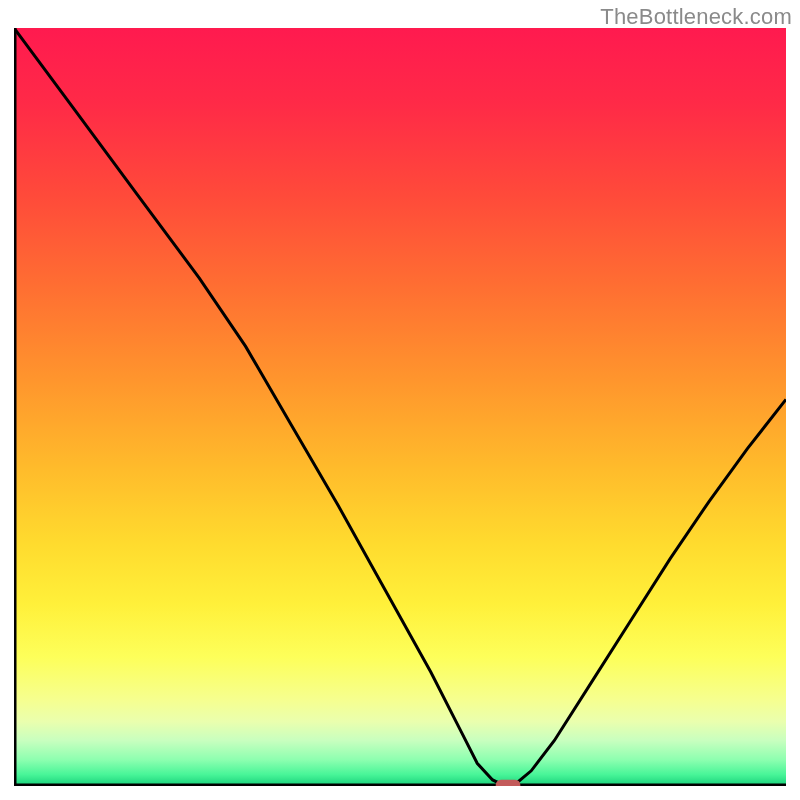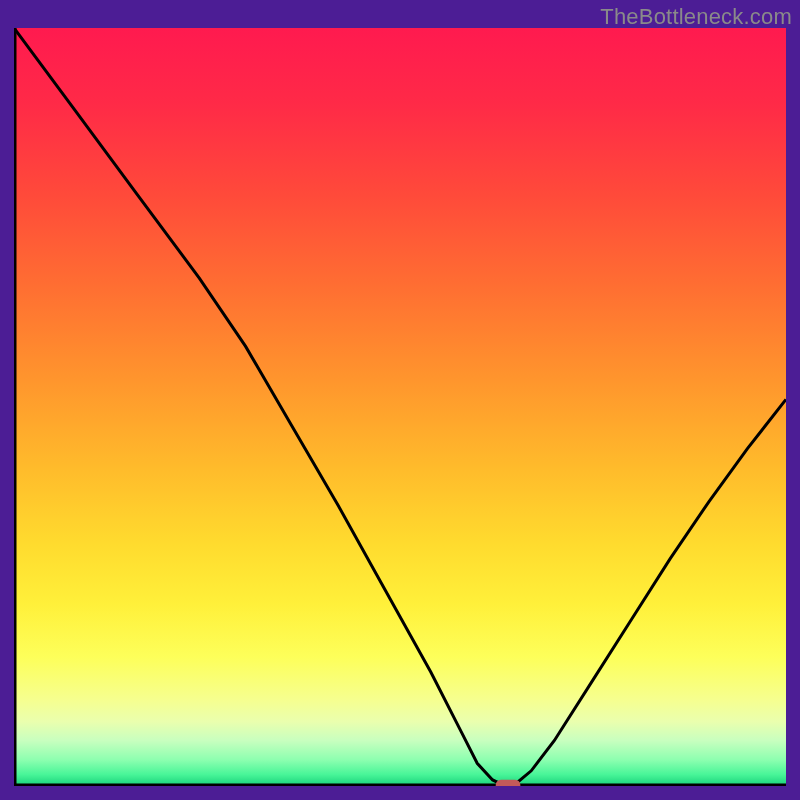--- a/index.html
+++ b/index.html
@@ -7,21 +7,21 @@
     padding: 0;
     width: 800px;
     height: 800px;
     background: #000;
     font-family: Arial, Helvetica, sans-serif;
   }
   .container {
     position: relative;
     width: 800px;
     height: 800px;
-    background: #4c1d95;
+    background: #ffffff;
   }
   .watermark {
     position: absolute;
     top: 4px;
     right: 8px;
     font-size: 22px;
     font-weight: 500;
     color: #8a8a8a;
     letter-spacing: 0.2px;
     z-index: 10;

